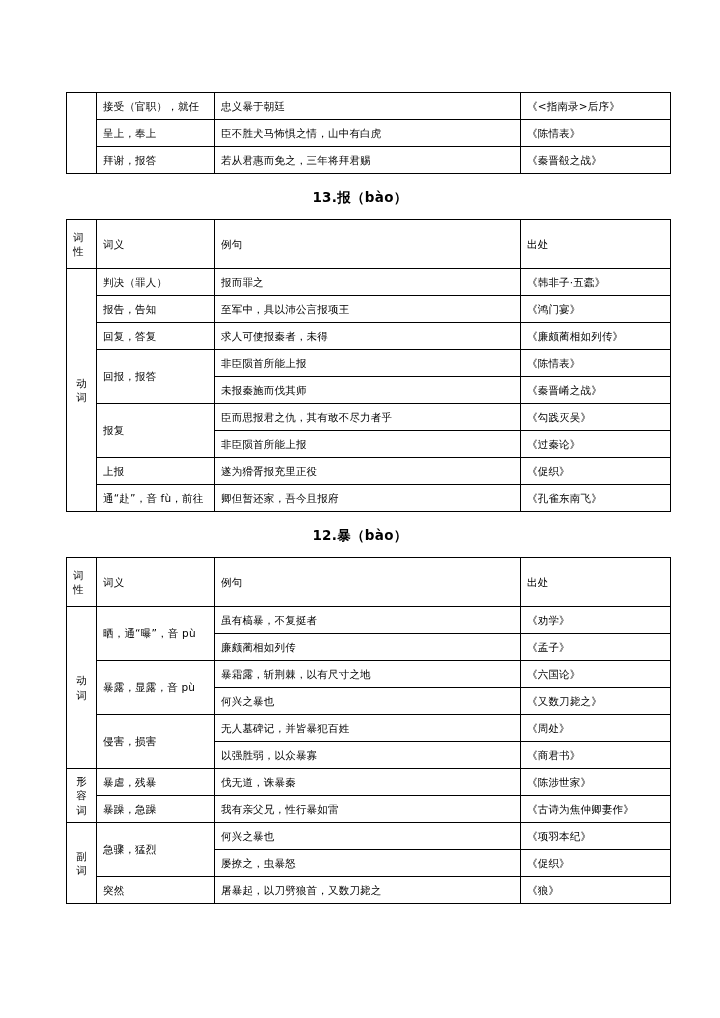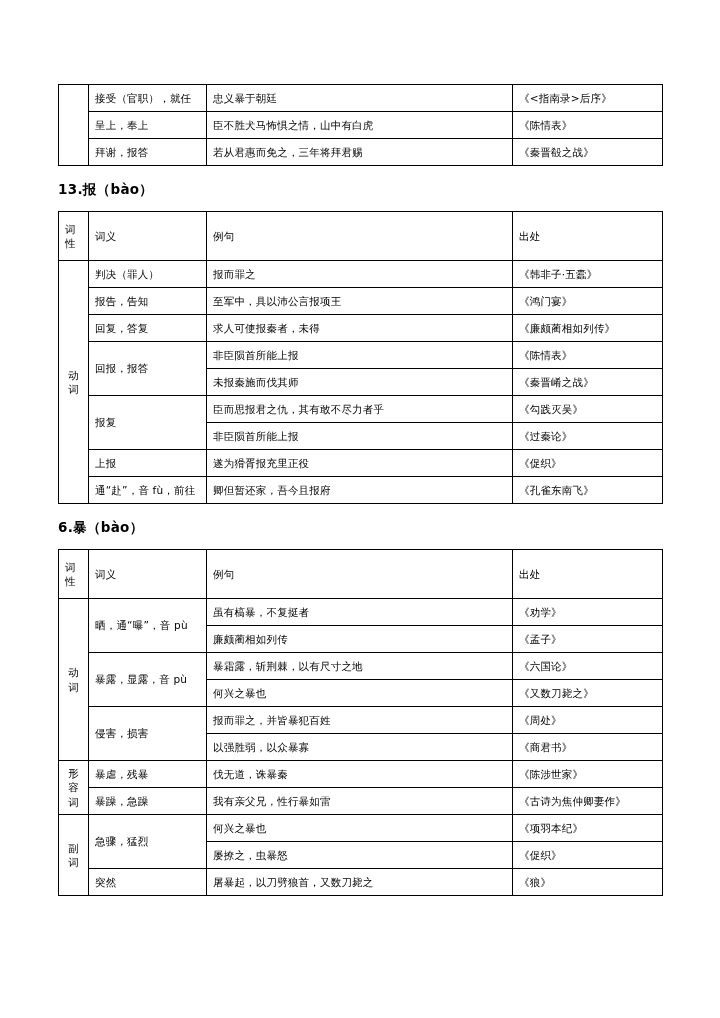--- a/index.html
+++ b/index.html
@@ -18,21 +18,21 @@
     position: relative;
     width: 720px;
     height: 1018px;
     box-sizing: border-box;
     padding: 84px 58px 0 58px;
   }
   table.vtable {
     width: 604px;
     border-collapse: collapse;
     table-layout: fixed;
-    margin: 0;
+    margin: 8px;
   }
   table.vtable td, table.vtable th {
     border: 1px solid #000000;
     padding: 0 6px;
     font-size: 10.5px;
     line-height: 1.35;
     vertical-align: middle;
     font-weight: normal;
     text-align: left;
     letter-spacing: 0.2px;
@@ -68,20 +68,21 @@
     font-weight: normal;
     padding: 0;
     line-height: 1.55;
   }
   th.hdr-pos span { display: block; }
   td.row-cell { height: 26px; }
   td.mean-cell { height: 26px; }
   td.src-cell  { height: 26px; }
 
   h2.section-title {
+    text-align: center;
     font-size: 13.5px;
     font-weight: bold;
     margin: 15px 0 12px 0;
     letter-spacing: 0.3px;
     font-family: "DejaVu Sans", "Liberation Sans", sans-serif;
   }
 </style>
 </head>
 <body>
 
@@ -179,21 +180,21 @@
           <td class="src-cell">《促织》</td>
         </tr>
         <tr>
           <td class="mean-cell">通“赴”，音 fù，前往</td>
           <td class="row-cell">卿但暂还家，吾今且报府</td>
           <td class="src-cell">《孔雀东南飞》</td>
         </tr>
       </tbody>
   </table>
 
-  <h2 class="section-title">6.暴（bào）</h2>
+  <h2 class="section-title">12.暴（bào）</h2>
   <table class="vtable">
     <colgroup>
       <col class="c-pos">
         <col class="c-mean">
         <col class="c-ex">
         <col class="c-src">
     </colgroup>
     <thead>
       <tr>
         <th class="hdr hdr-pos">
@@ -225,21 +226,21 @@
           <td class="mean-cell" rowspan="2">暴露，显露，音 pù</td>
           <td class="row-cell">暴霜露，斩荆棘，以有尺寸之地</td>
           <td class="src-cell">《六国论》</td>
         </tr>
         <tr>
           <td class="row-cell">何兴之暴也</td>
           <td class="src-cell">《又数刀毙之》</td>
         </tr>
         <tr>
           <td class="mean-cell" rowspan="2">侵害，损害</td>
-          <td class="row-cell">报而罪之，并皆暴犯百姓</td>
+          <td class="row-cell">无人墓碑记，并皆暴犯百姓</td>
           <td class="src-cell">《周处》</td>
         </tr>
         <tr>
           <td class="row-cell">以强胜弱，以众暴寡</td>
           <td class="src-cell">《商君书》</td>
         </tr>
         <tr>
           <td class="pos-cell" rowspan="2">
             <span class="stack">
               <span>形</span>

